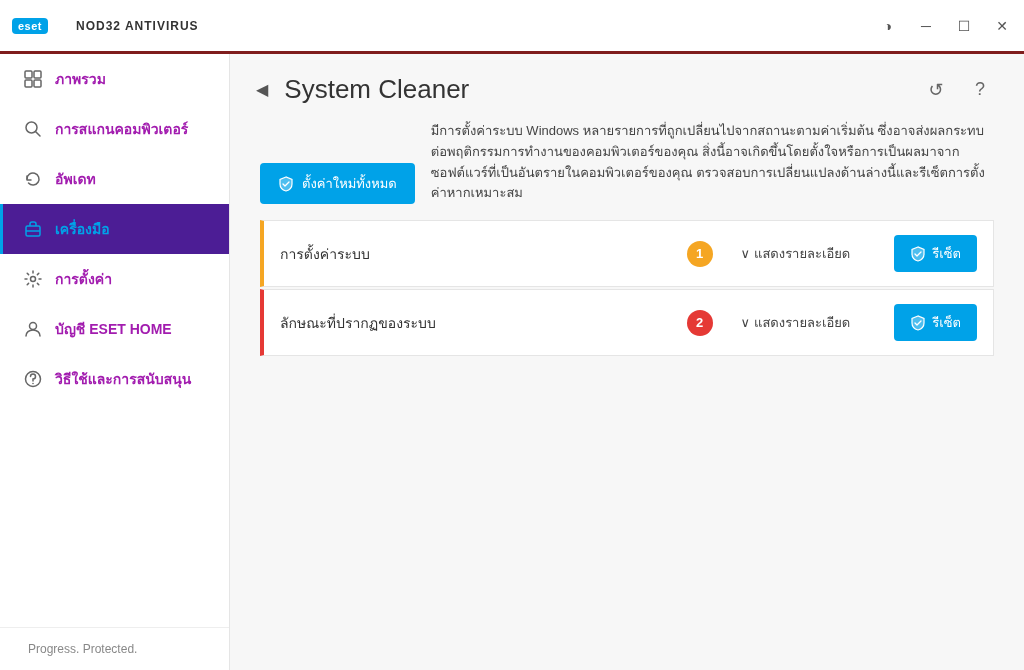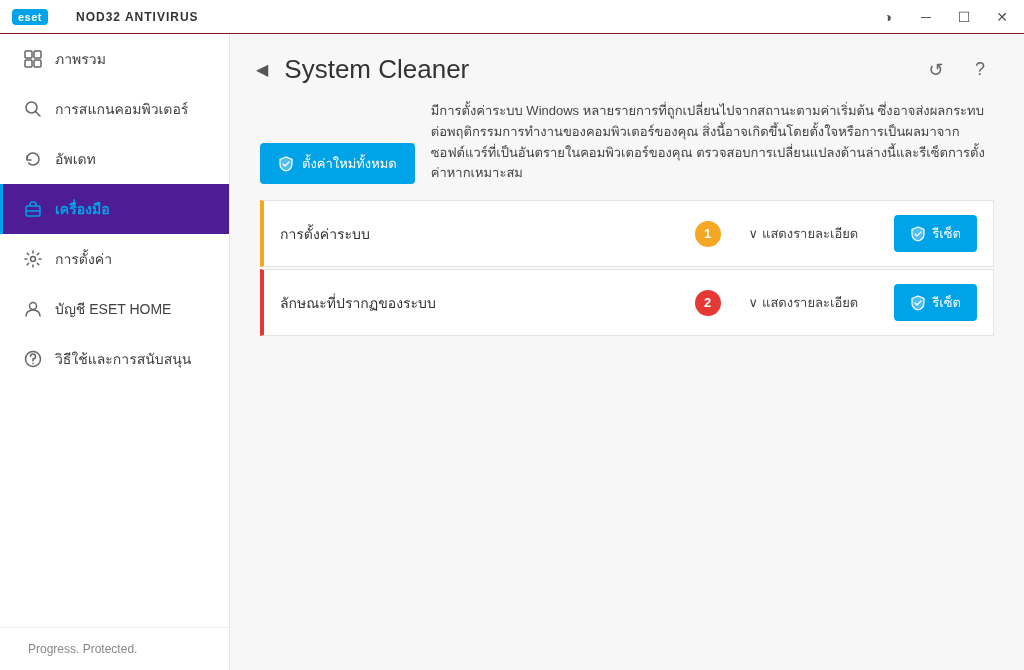--- a/index.html
+++ b/index.html
@@ -9,25 +9,25 @@
       width: 1024px;
       height: 670px;
       overflow: hidden;
       display: flex;
       flex-direction: column;
     }
 
     
     .titlebar {
       background: #fff;
-      height: 34px;
+      height: 54px;
       display: flex;
       align-items: center;
       padding: 0 12px;
-      border-bottom: 1px solid #7f1d1d;
+      border-bottom: 3px solid #7f1d1d;
       justify-content: space-between;
       flex-shrink: 0;
     }
     .titlebar-left {
       display: flex;
       align-items: center;
       gap: 10px;
     }
     .eset-logo {
       background: #00a2e8;
@@ -77,23 +77,24 @@
       display: flex;
       flex-direction: column;
       flex-shrink: 0;
     }
     .sidebar-item {
       display: flex;
       align-items: center;
       gap: 12px;
       padding: 14px 20px;
       cursor: pointer;
-      color: #404040;
+      color: #a21caf;
       font-size: 14px;
       border-left: 3px solid transparent;
+      font-weight: bold;
     }
     .sidebar-item.active {
       color: #00a2e8;
       border-left: 3px solid #00a2e8;
       background: #4c1d95;
       font-weight: 600;
     }
     .sidebar-icon {
       width: 20px;
       height: 20px;
@@ -241,21 +242,21 @@
       border: none;
       border-radius: 4px;
       padding: 8px 16px;
       cursor: pointer;
       font-size: 13px;
       display: flex;
       align-items: center;
       gap: 6px;
       white-space: nowrap;
       flex-shrink: 0;
-      margin-left: 8px;
+      margin-left: 16px;
     }
 
     
     .shield-icon-svg {
       width: 16px;
       height: 16px;
       display: inline-block;
       vertical-align: middle;
     }
   </style>

